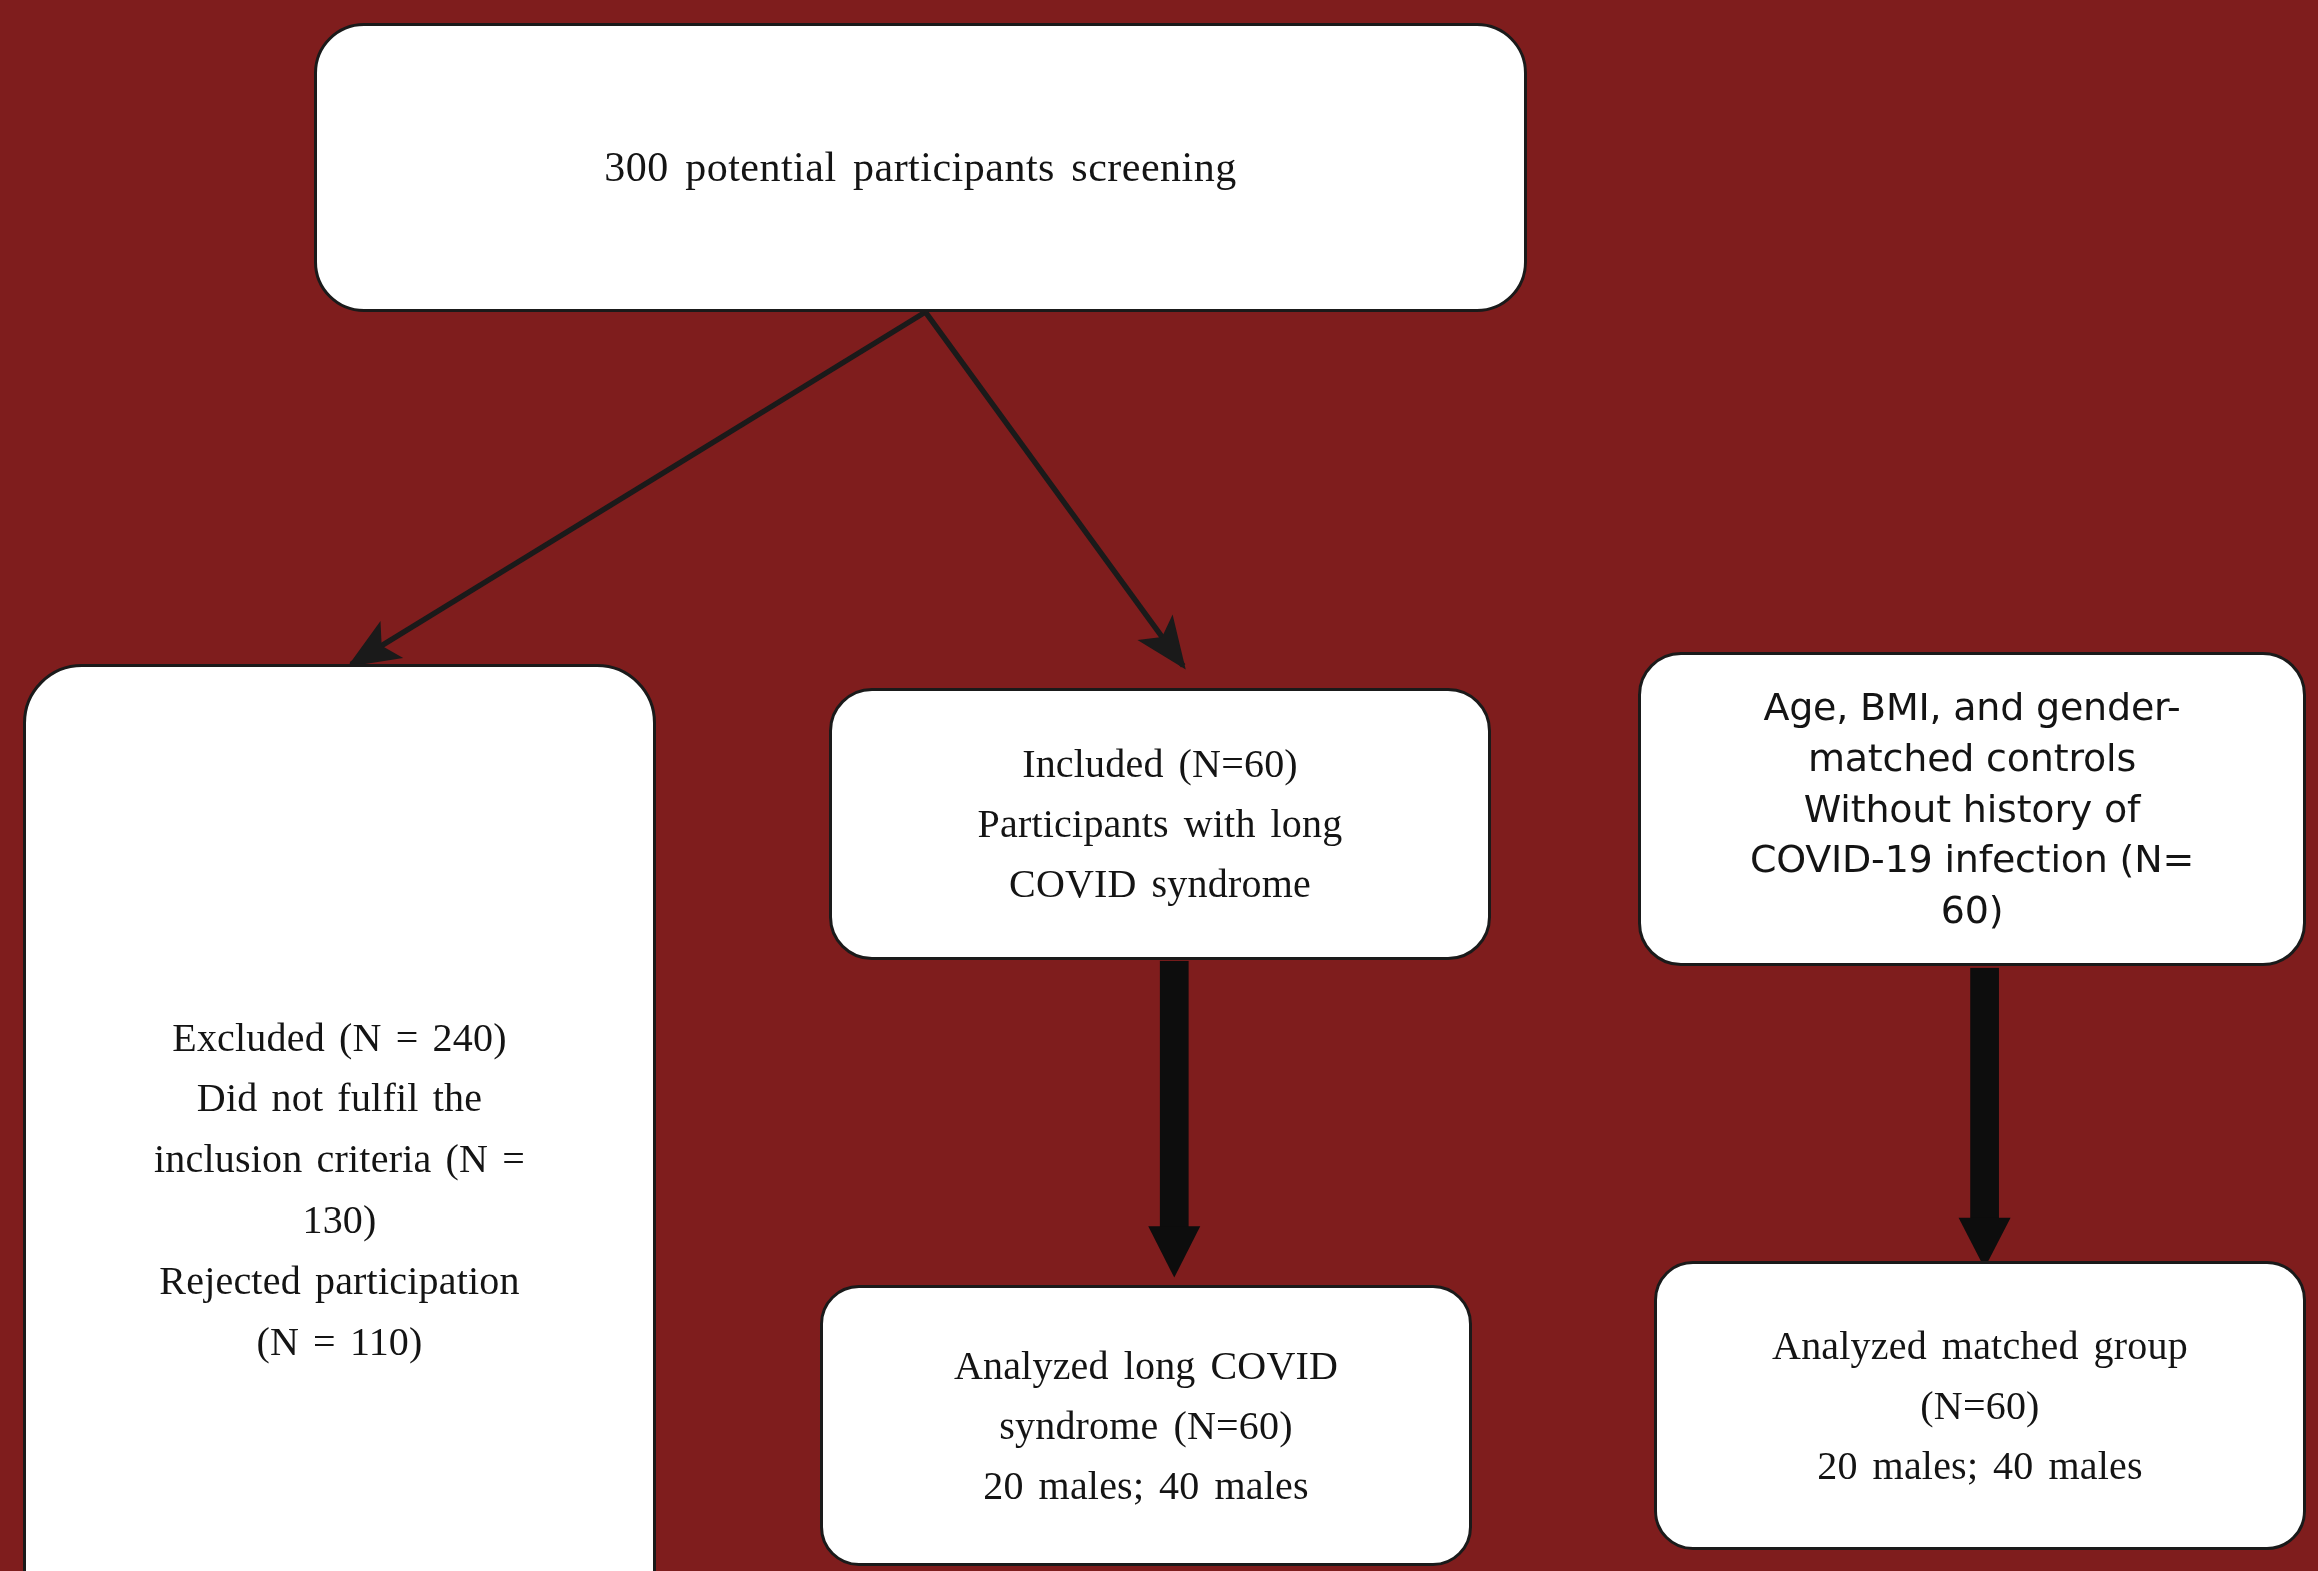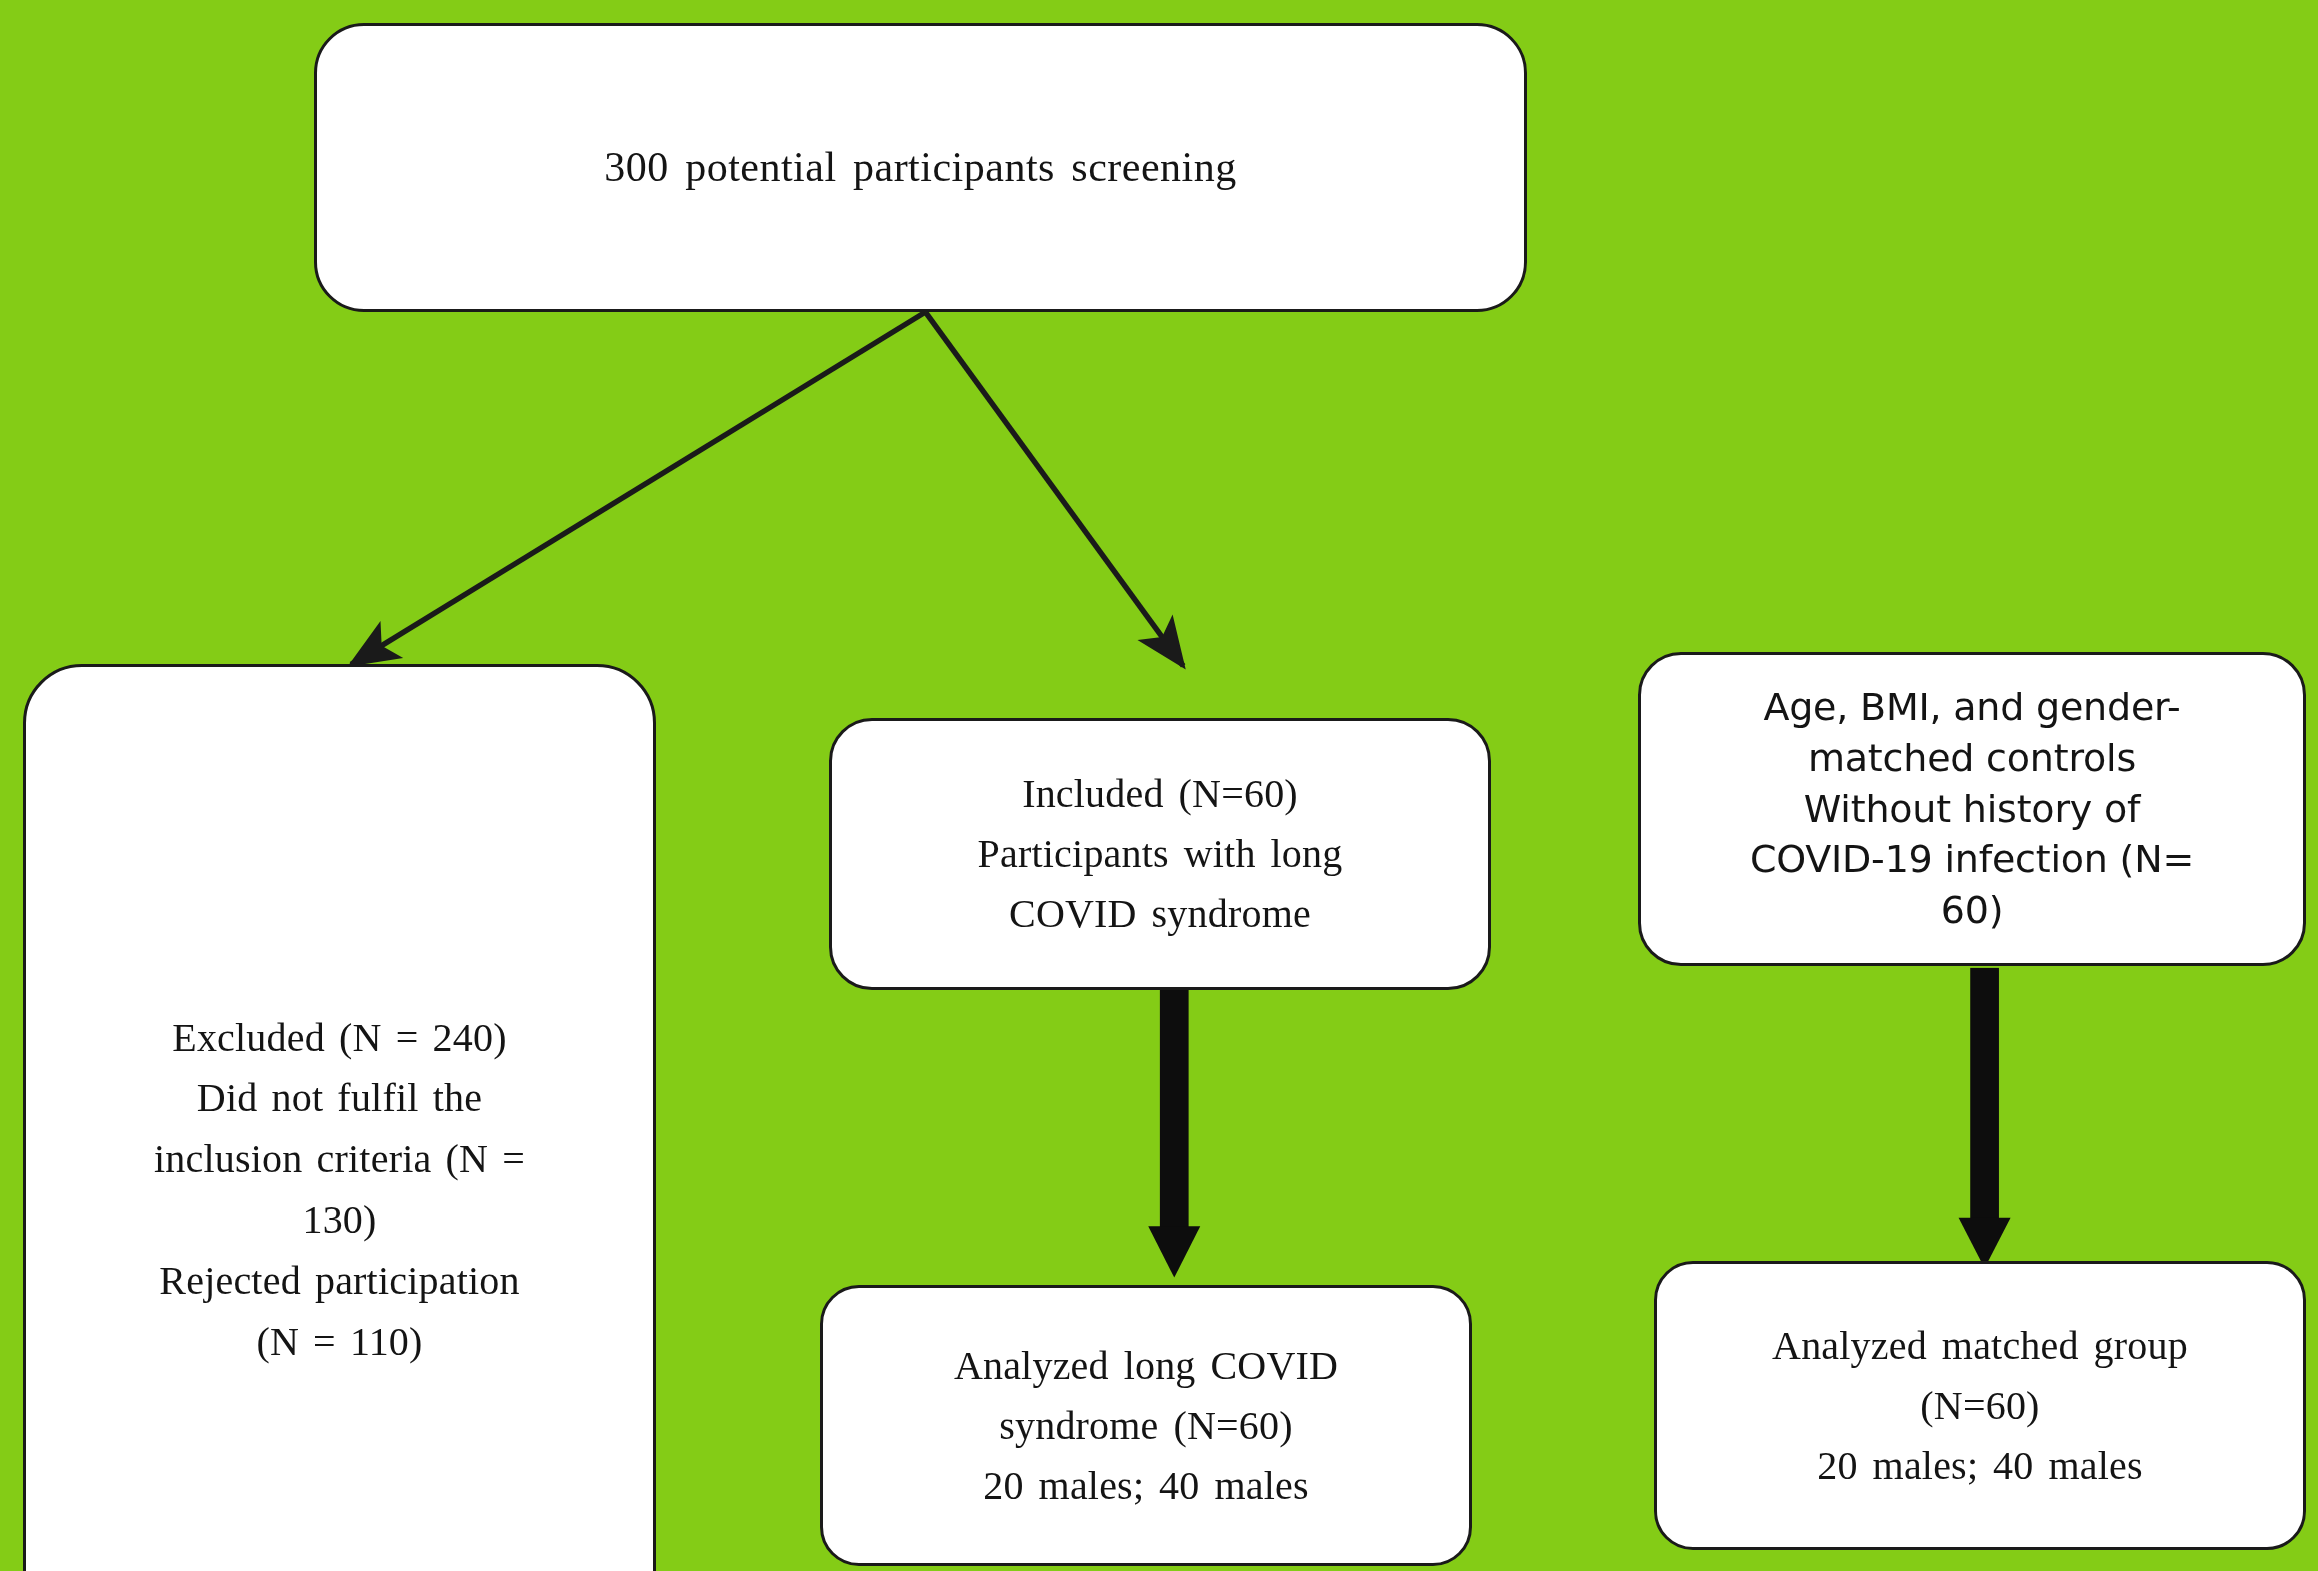--- a/index.html
+++ b/index.html
@@ -5,21 +5,21 @@
 <style>
   html, body {
     margin: 0;
     padding: 0;
     background: #ffffff;
   }
   #canvas {
     position: relative;
     width: 2319px;
     height: 1571px;
-    background: #84cc16;
+    background: #7f1d1d;
     overflow: hidden;
     font-family: "Liberation Serif", "DejaVu Serif", serif;
   }
   #edges {
     position: absolute;
     left: 0;
     top: 0;
     width: 2319px;
     height: 1571px;
     pointer-events: none;
@@ -60,21 +60,20 @@
   }
   #node-excluded .txt {
     font-size: 40px;
     line-height: 1.52;
     letter-spacing: 0.2px;
     word-spacing: 3.9px;
   }
   #node-included {
     left: 829px; top: 688px; width: 662px; height: 272px;
     border-radius: 43px;
-    margin-top: 30px;
   }
   #node-included .txt {
     font-size: 40px;
     line-height: 1.5;
     letter-spacing: 0.2px;
     word-spacing: 4.7px;
   }
   #node-controls {
     left: 1638px; top: 652px; width: 668px; height: 314px;
     border-radius: 43px;

